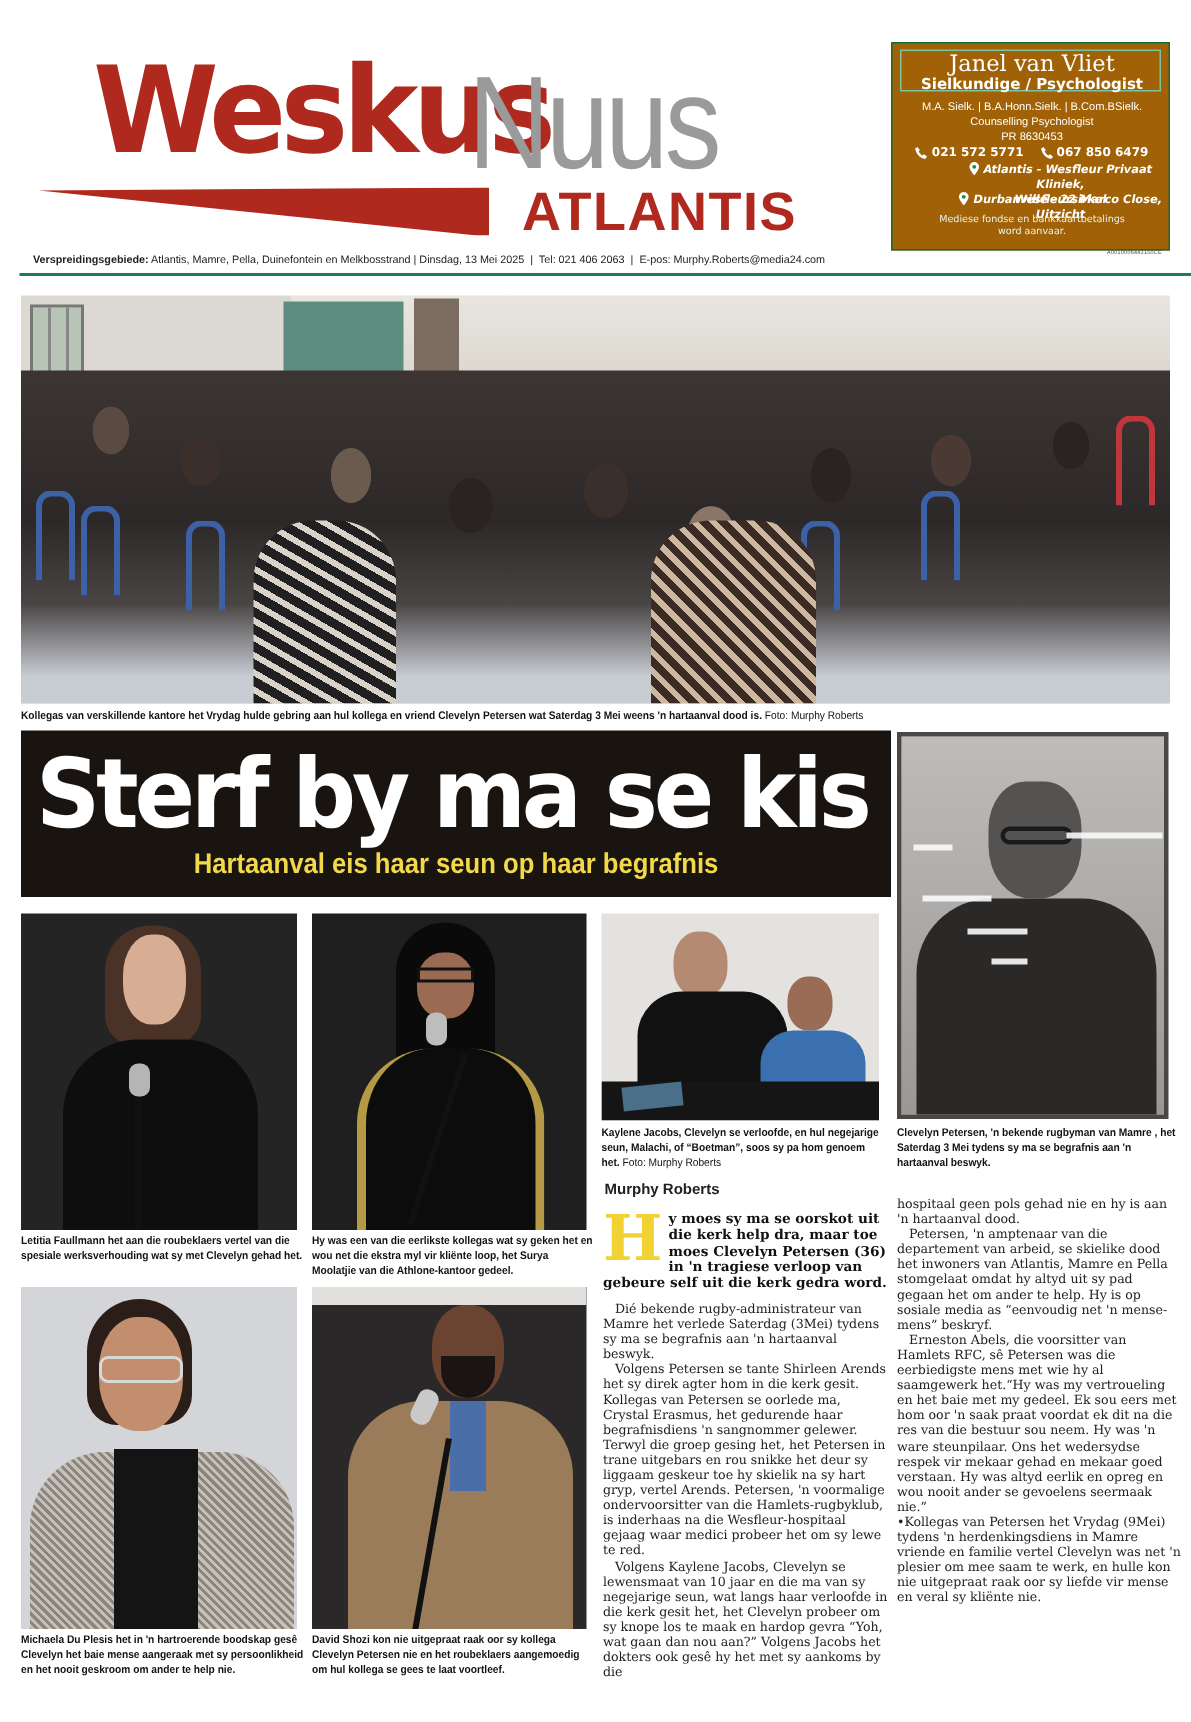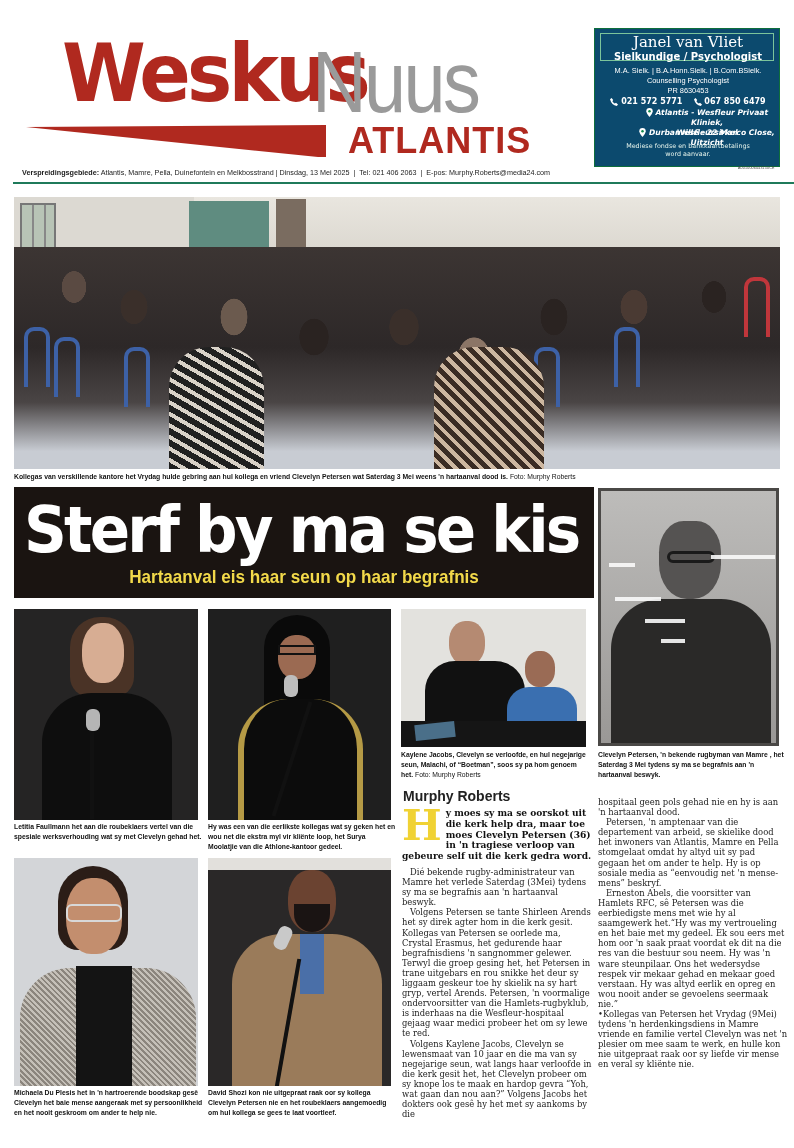--- a/index.html
+++ b/index.html
@@ -11,21 +11,21 @@
   .logo-weskus { position: absolute; left: 62px; top: 34px; font-family: "DejaVu Sans", sans-serif; font-weight: 900; font-size: 80px; letter-spacing: -4px; color: #b0291f; transform: scaleX(0.95); transform-origin: left top; line-height: 1; }
   .logo-nuus { position: absolute; left: 312px; top: 38px; font-family: "Liberation Sans", sans-serif; font-weight: 400; font-size: 88px; letter-spacing: -3px; color: #9a9a9a; transform: scaleX(0.86); transform-origin: left top; line-height: 1; }
   .logo-swoosh { position: absolute; left: 26px; top: 125px; width: 300px; height: 32px; }
   .logo-atlantis { position: absolute; left: 348px; top: 123px; font-family: "Liberation Sans", sans-serif; font-weight: 700; font-size: 36px; letter-spacing: 1px; color: #b0291f; line-height: 1; }
 
   .infobar { position: absolute; left: 22px; top: 168px; width: 570px; font-family: "Liberation Sans", sans-serif; font-size: 7.2px; color: #222; white-space: nowrap; }
   .infobar b { font-weight: 700; }
   .header-rule { position: absolute; left: 13px; top: 182px; width: 781px; height: 2px; background: #1f7a5a; }
 
   
-  .ad { position: absolute; left: 594px; top: 28px; width: 186px; height: 139px; background: #0c4a6e; border: 1px solid #0e6e3c; color: #fff; text-align: center; }
+  .ad { position: absolute; left: 594px; top: 28px; width: 186px; height: 139px; background: #a16207; border: 1px solid #0e6e3c; color: #fff; text-align: center; }
   .ad-box { position: absolute; left: 5px; top: 4px; width: 174px; height: 28px; border: 1px solid #7cc49b; }
   .ad-name { position: absolute; left: 0; top: 5px; width: 186px; font-family: "DejaVu Serif", serif; font-size: 15px; line-height: 16px; }
   .ad-role { position: absolute; left: 0; top: 22px; width: 186px; font-family: "DejaVu Sans", sans-serif; font-weight: 700; font-size: 10px; line-height: 11px; }
   .ad-quals { position: absolute; left: 0; top: 37px; width: 186px; font-family: Liberation Sans, sans-serif; font-size: 7.4px; line-height: 10px; }
   .ad-phones { position: absolute; left: 0; top: 68px; width: 186px; font-family: "DejaVu Sans", sans-serif; font-weight: 700; font-size: 8px; line-height: 10px; }
   .ad-loc { position: absolute; left: 0; width: 186px; font-family: "DejaVu Sans", sans-serif; font-weight: 700; font-style: italic; font-size: 7.6px; line-height: 10px; padding-left: 38px; }
   .ad-loc1 { top: 79px; }
   .ad-loc2 { top: 99px; }
   .ad-note { position: absolute; left: 0; top: 113px; width: 186px; font-family: "DejaVu Sans", sans-serif; font-size: 6.4px; line-height: 8px; color: #e6f4ec; }
   .ad-code { position: absolute; left: 738px; top: 166px; font-size: 3.6px; color: #444; letter-spacing: 0.2px; }
@@ -68,21 +68,21 @@
   .p1 { left: 14px; top: 609px; width: 184px; height: 211px; background: #252424; }
   .p2 { left: 208px; top: 609px; width: 183px; height: 211px; background: #1f1f1f; }
   .p3 { left: 401px; top: 609px; width: 185px; height: 138px; background: #e3e2de; }
   .p4 { left: 14px; top: 858px; width: 184px; height: 228px; background: #d3d5d8; }
   .p5 { left: 208px; top: 858px; width: 183px; height: 228px; background: #2a2828; }
 
   .fig { position: absolute; }
   .mic-stand { position: absolute; width: 4px; background: #111; }
 
   
-  .byline { position: absolute; left: 403px; top: 788px; font-family: "Liberation Sans", sans-serif; font-weight: 700; font-size: 14px; color: #222; }
+  .byline { position: absolute; left: 403px; top: 788px; font-family: "Liberation Sans", sans-serif; font-weight: 700; font-size: 10px; color: #222; }
   .col { position: absolute; font-family: "DejaVu Serif", serif; font-size: 8.4px; line-height: 10.1px; color: #222; text-align: left; }
   .col p { text-indent: 8px; }
   .col p.noindent { text-indent: 0; }
   .lead { font-family: "DejaVu Serif", serif; font-weight: 700; font-size: 9.1px; line-height: 10.8px; color: #111; margin-bottom: 5px; }
   .dropcap { float: left; font-family: "DejaVu Serif", serif; font-weight: 900; font-size: 42px; line-height: 34px; color: #f0d234; margin: 1px 4px 0 0; }
   .col-a { left: 402px; top: 808px; width: 190px; }
   .col-b { left: 598px; top: 797px; width: 190px; }
 </style>
 </head>
 <body>

